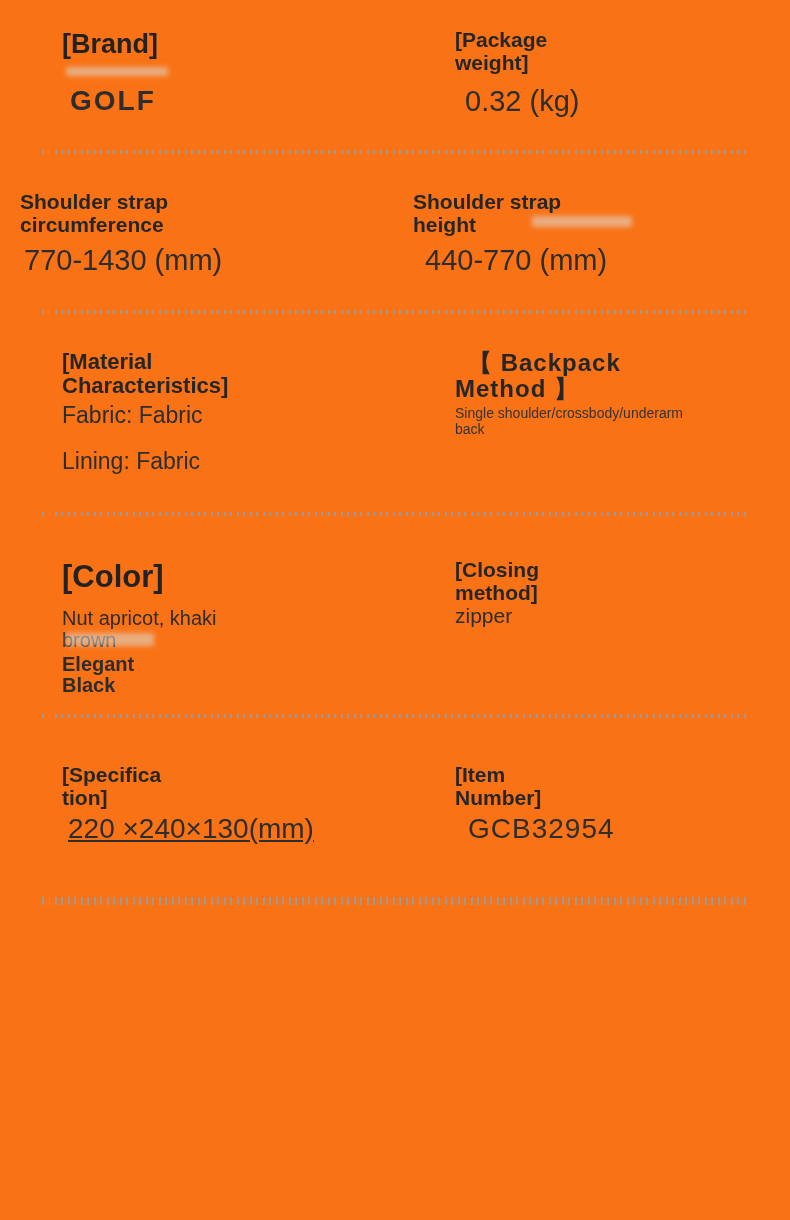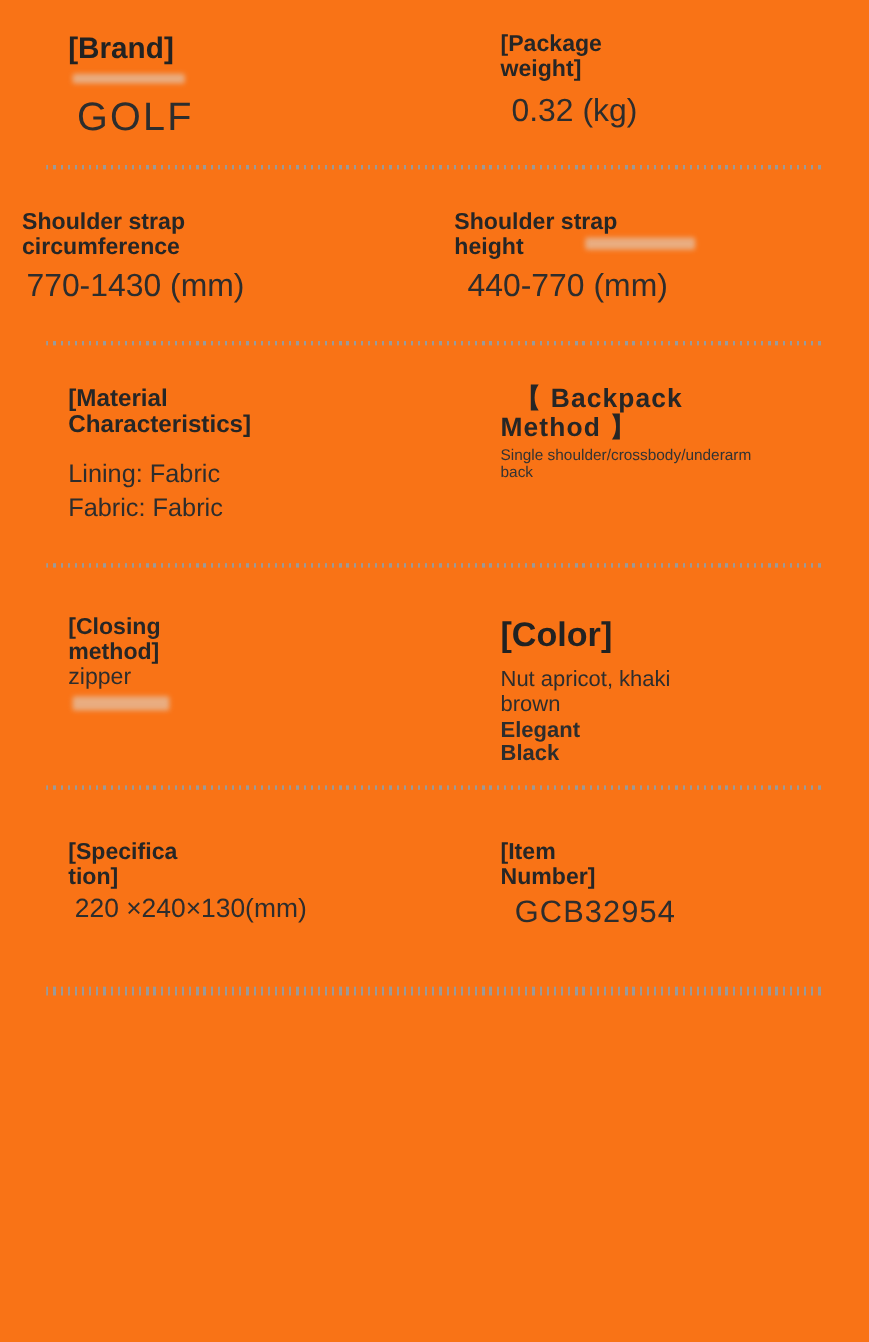--- a/index.html
+++ b/index.html
@@ -34,21 +34,21 @@
   .h-lg { font-size: 27px; font-weight: 700; color: #222; line-height: 32px; }
   .h-md { font-size: 21px; font-weight: 600; color: #262626; line-height: 23px; }
   .h-xl { font-size: 31px; font-weight: 700; color: #222; line-height: 38px; }
   .v-xl { font-size: 29px; font-weight: 400; color: #2d2d2d; }
   .v-md { font-size: 21px; font-weight: 500; color: #2d2d2d; }
   .v-sm { font-size: 14px; font-weight: 400; color: #333; line-height: 16px; }
 
   
   .s1 { height: 150px; padding-top: 28px; }
   .s1 .hdr-block { height: 57px; }
-  .s1 .brand-value { padding-left: 8px; letter-spacing: 2px; font-size: 36px; font-weight: 400; }
+  .s1 .brand-value { padding-left: 8px; letter-spacing: 2px; font-size: 28px; font-weight: 700; }
   .s1 .weight-value { padding-left: 10px; }
 
   
   .s2 { height: 156px; padding-top: 36px; padding-left: 20px; }
   .s2 .hdr-block { height: 54px; }
   .s2 .circ-value { padding-left: 4px; }
   .s2 .height-value { padding-left: 12px; }
 
   
   .s3 { height: 198px; padding-top: 36px; }
@@ -61,21 +61,21 @@
   
   .s4 { height: 198px; padding-top: 42px; }
   .s4 .closing-hdr { line-height: 23px; }
   .s4 .closing-val { line-height: 23px; font-size: 21px; }
   .s4 .color-val1 { font-size: 20px; line-height: 22px; margin-top: 11px; font-weight: 500; }
   .s4 .color-val2 { font-size: 20px; line-height: 21px; margin-top: 3px; font-weight: 600; }
 
   
   .s5 { height: 179px; padding-top: 45px; }
   .s5 .hdr-block { height: 50px; }
-  .s5 .spec-value { padding-left: 6px; font-size: 24px; }
+  .s5 .spec-value { padding-left: 6px; font-size: 28px; text-decoration: underline; }
   .s5 .item-value { padding-left: 13px; font-size: 28px; letter-spacing: 1px; }
 
   
   .s6 { height: 259px; padding-top: 32px; display: block; }
   .s6 .cap-hdr { font-size: 19px; line-height: 22px; font-weight: 700; }
   .s6 .cap-line { font-size: 19px; line-height: 23px; font-weight: 500; margin-top: 15px; max-width: 520px; }
   .s6 .cap-extra { font-size: 21px; font-weight: 500; margin-top: 2px; margin-left: 86px; }
 
   .bottom-space { height: 56px; }
 
@@ -128,44 +128,44 @@
       </div>
       <div class="v-xl height-value">440-770 (mm)</div>
     </div>
   </section>
   <div class="divider"></div>
 
   <section class="sec s3">
     <div class="col">
       <div class="h-md mat-hdr pre">[Material
 Characteristics]</div>
+      <div class="v-md fabric">Fabric: Fabric</div>
       <div class="v-md lining">Lining: Fabric</div>
-      <div class="v-md fabric">Fabric: Fabric</div>
     </div>
     <div class="col">
       <div class="h-md backpack-hdr pre">【 Backpack
 Method 】</div>
       <div class="v-sm backpack-val pre">Single shoulder/crossbody/underarm
 back</div>
     </div>
   </section>
   <div class="divider"></div>
 
   <section class="sec s4">
     <div class="col">
-      <div class="h-md closing-hdr pre">[Closing
-method]</div>
-      <div class="v-md closing-val">zipper</div>
-    </div>
-    <div class="col">
       <div class="h-xl pre">[Color]</div>
       <div class="color-val1 pre">Nut apricot, khaki
 brown</div>
       <div class="color-val2 pre">Elegant
 Black</div>
+    </div>
+    <div class="col">
+      <div class="h-md closing-hdr pre">[Closing
+method]</div>
+      <div class="v-md closing-val">zipper</div>
     </div>
   </section>
   <div class="divider"></div>
 
   <section class="sec s5">
     <div class="col">
       <div class="hdr-block">
         <div class="h-md pre">[Specifica
 tion]</div>
       </div>

